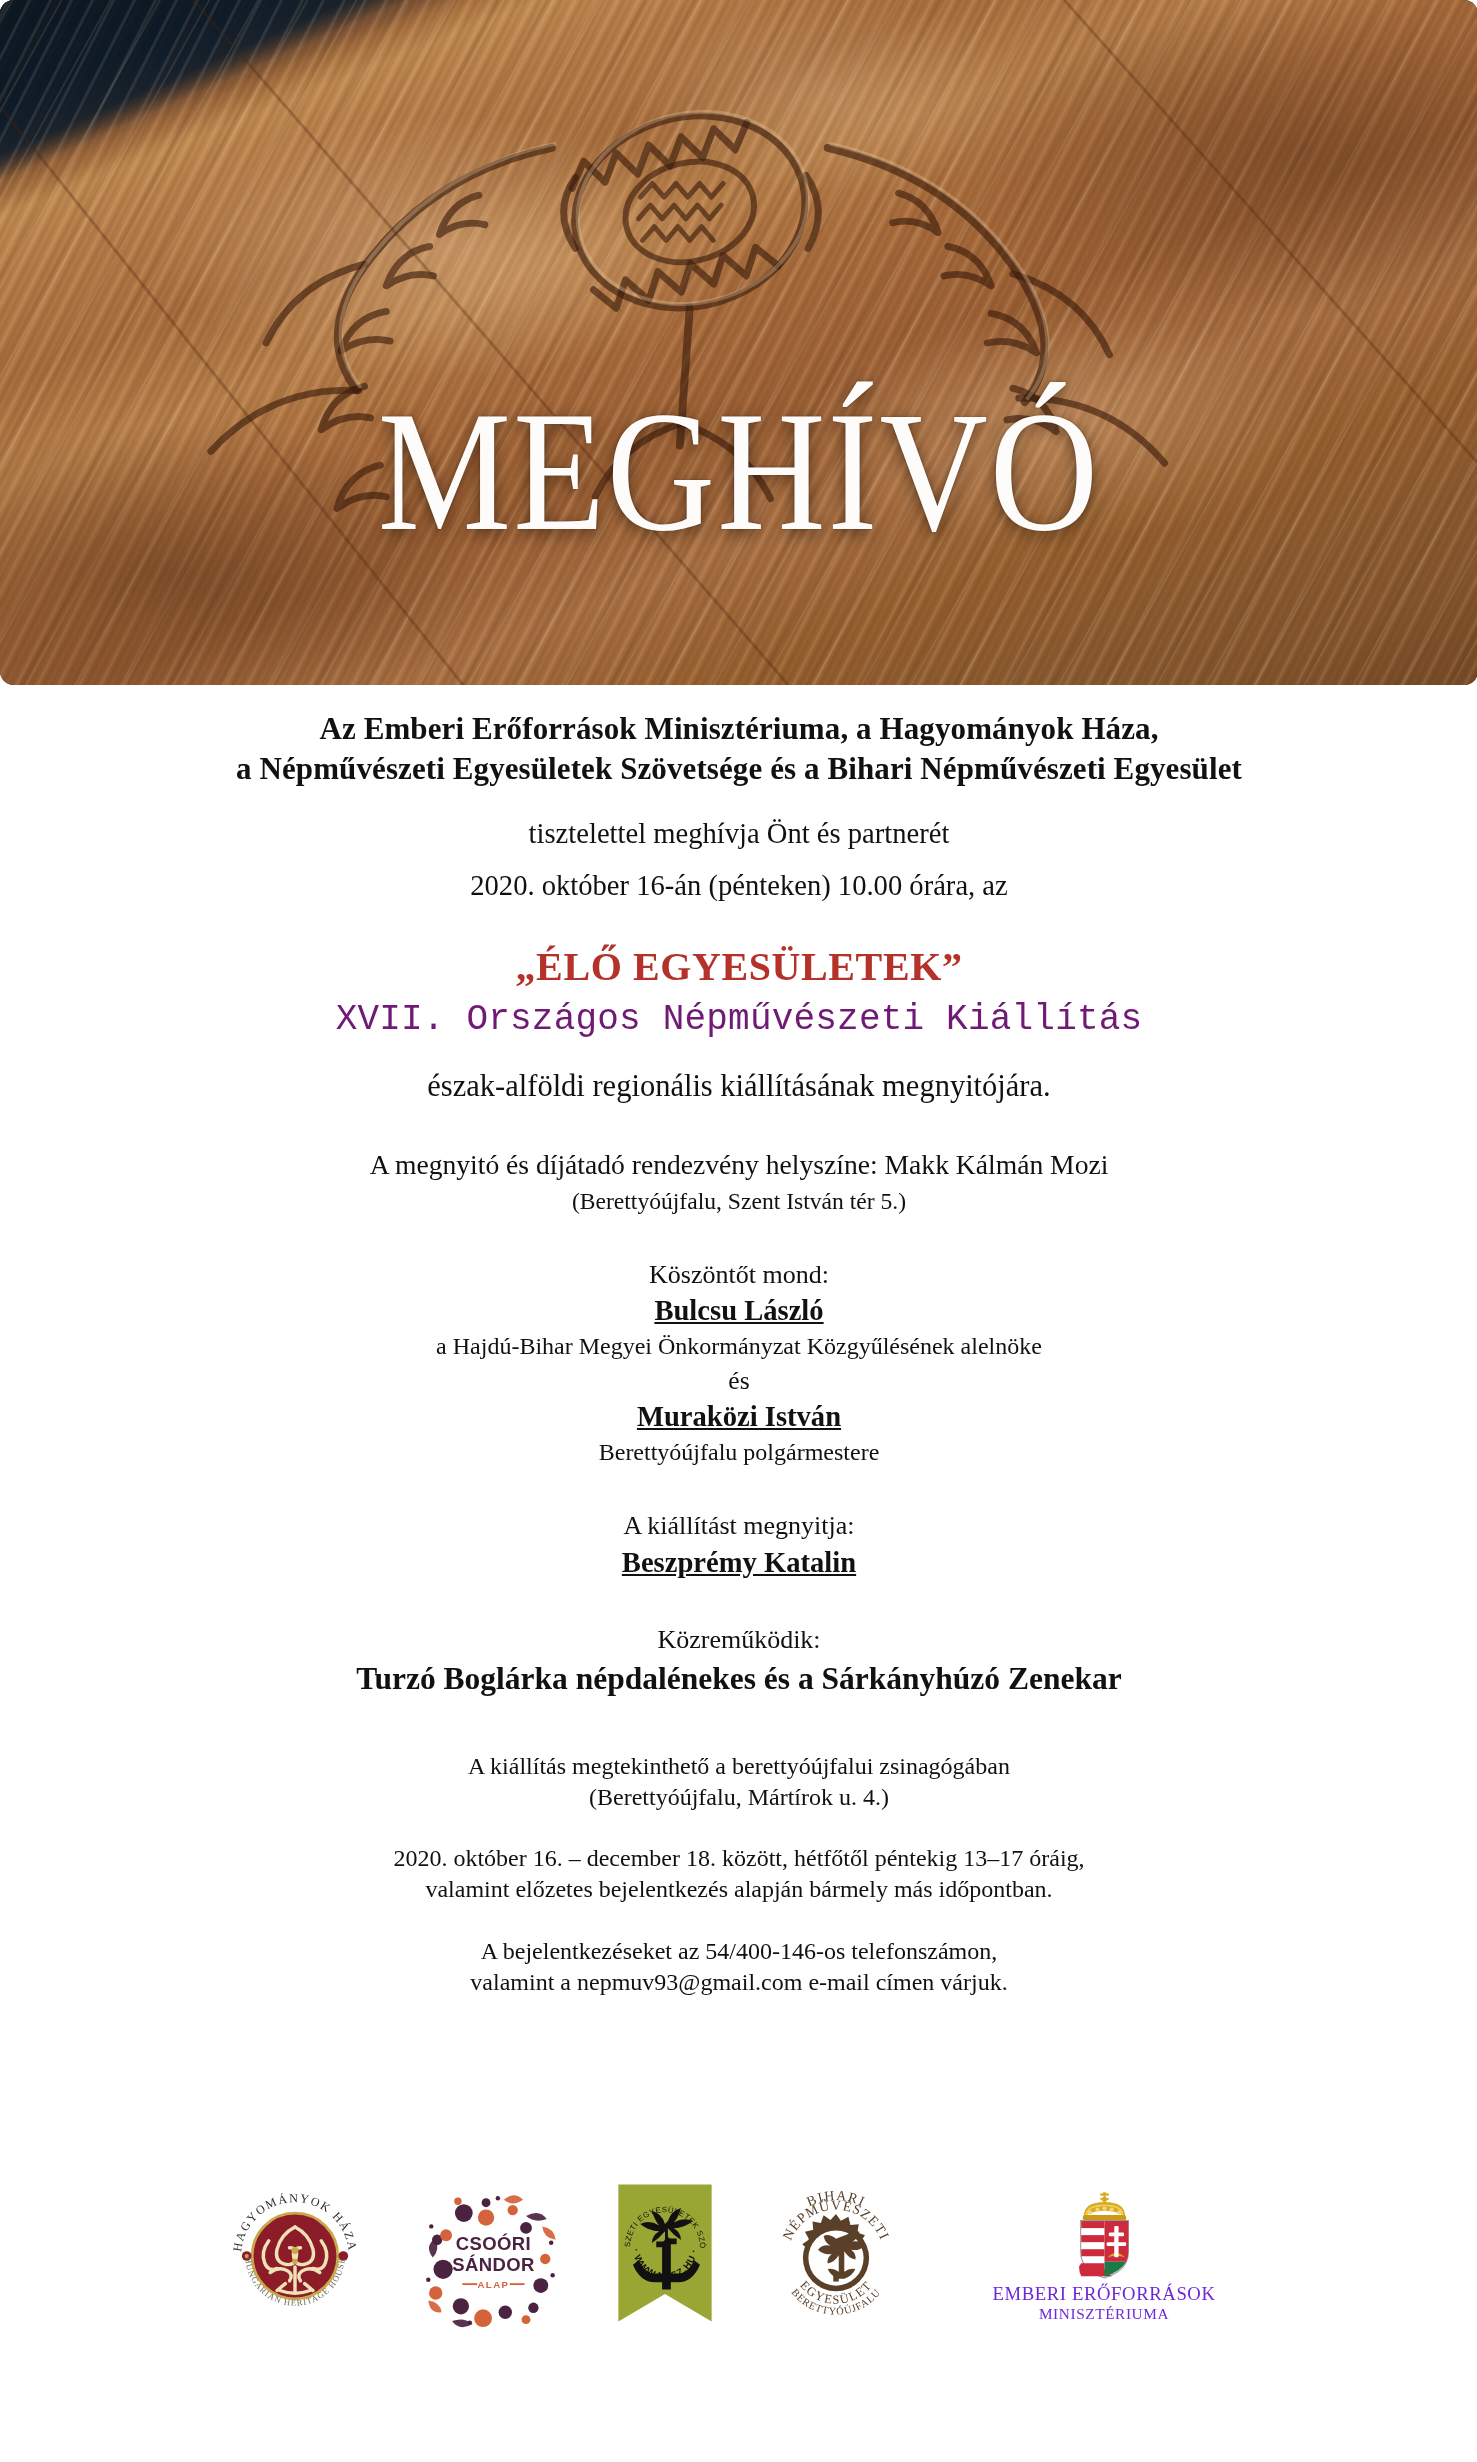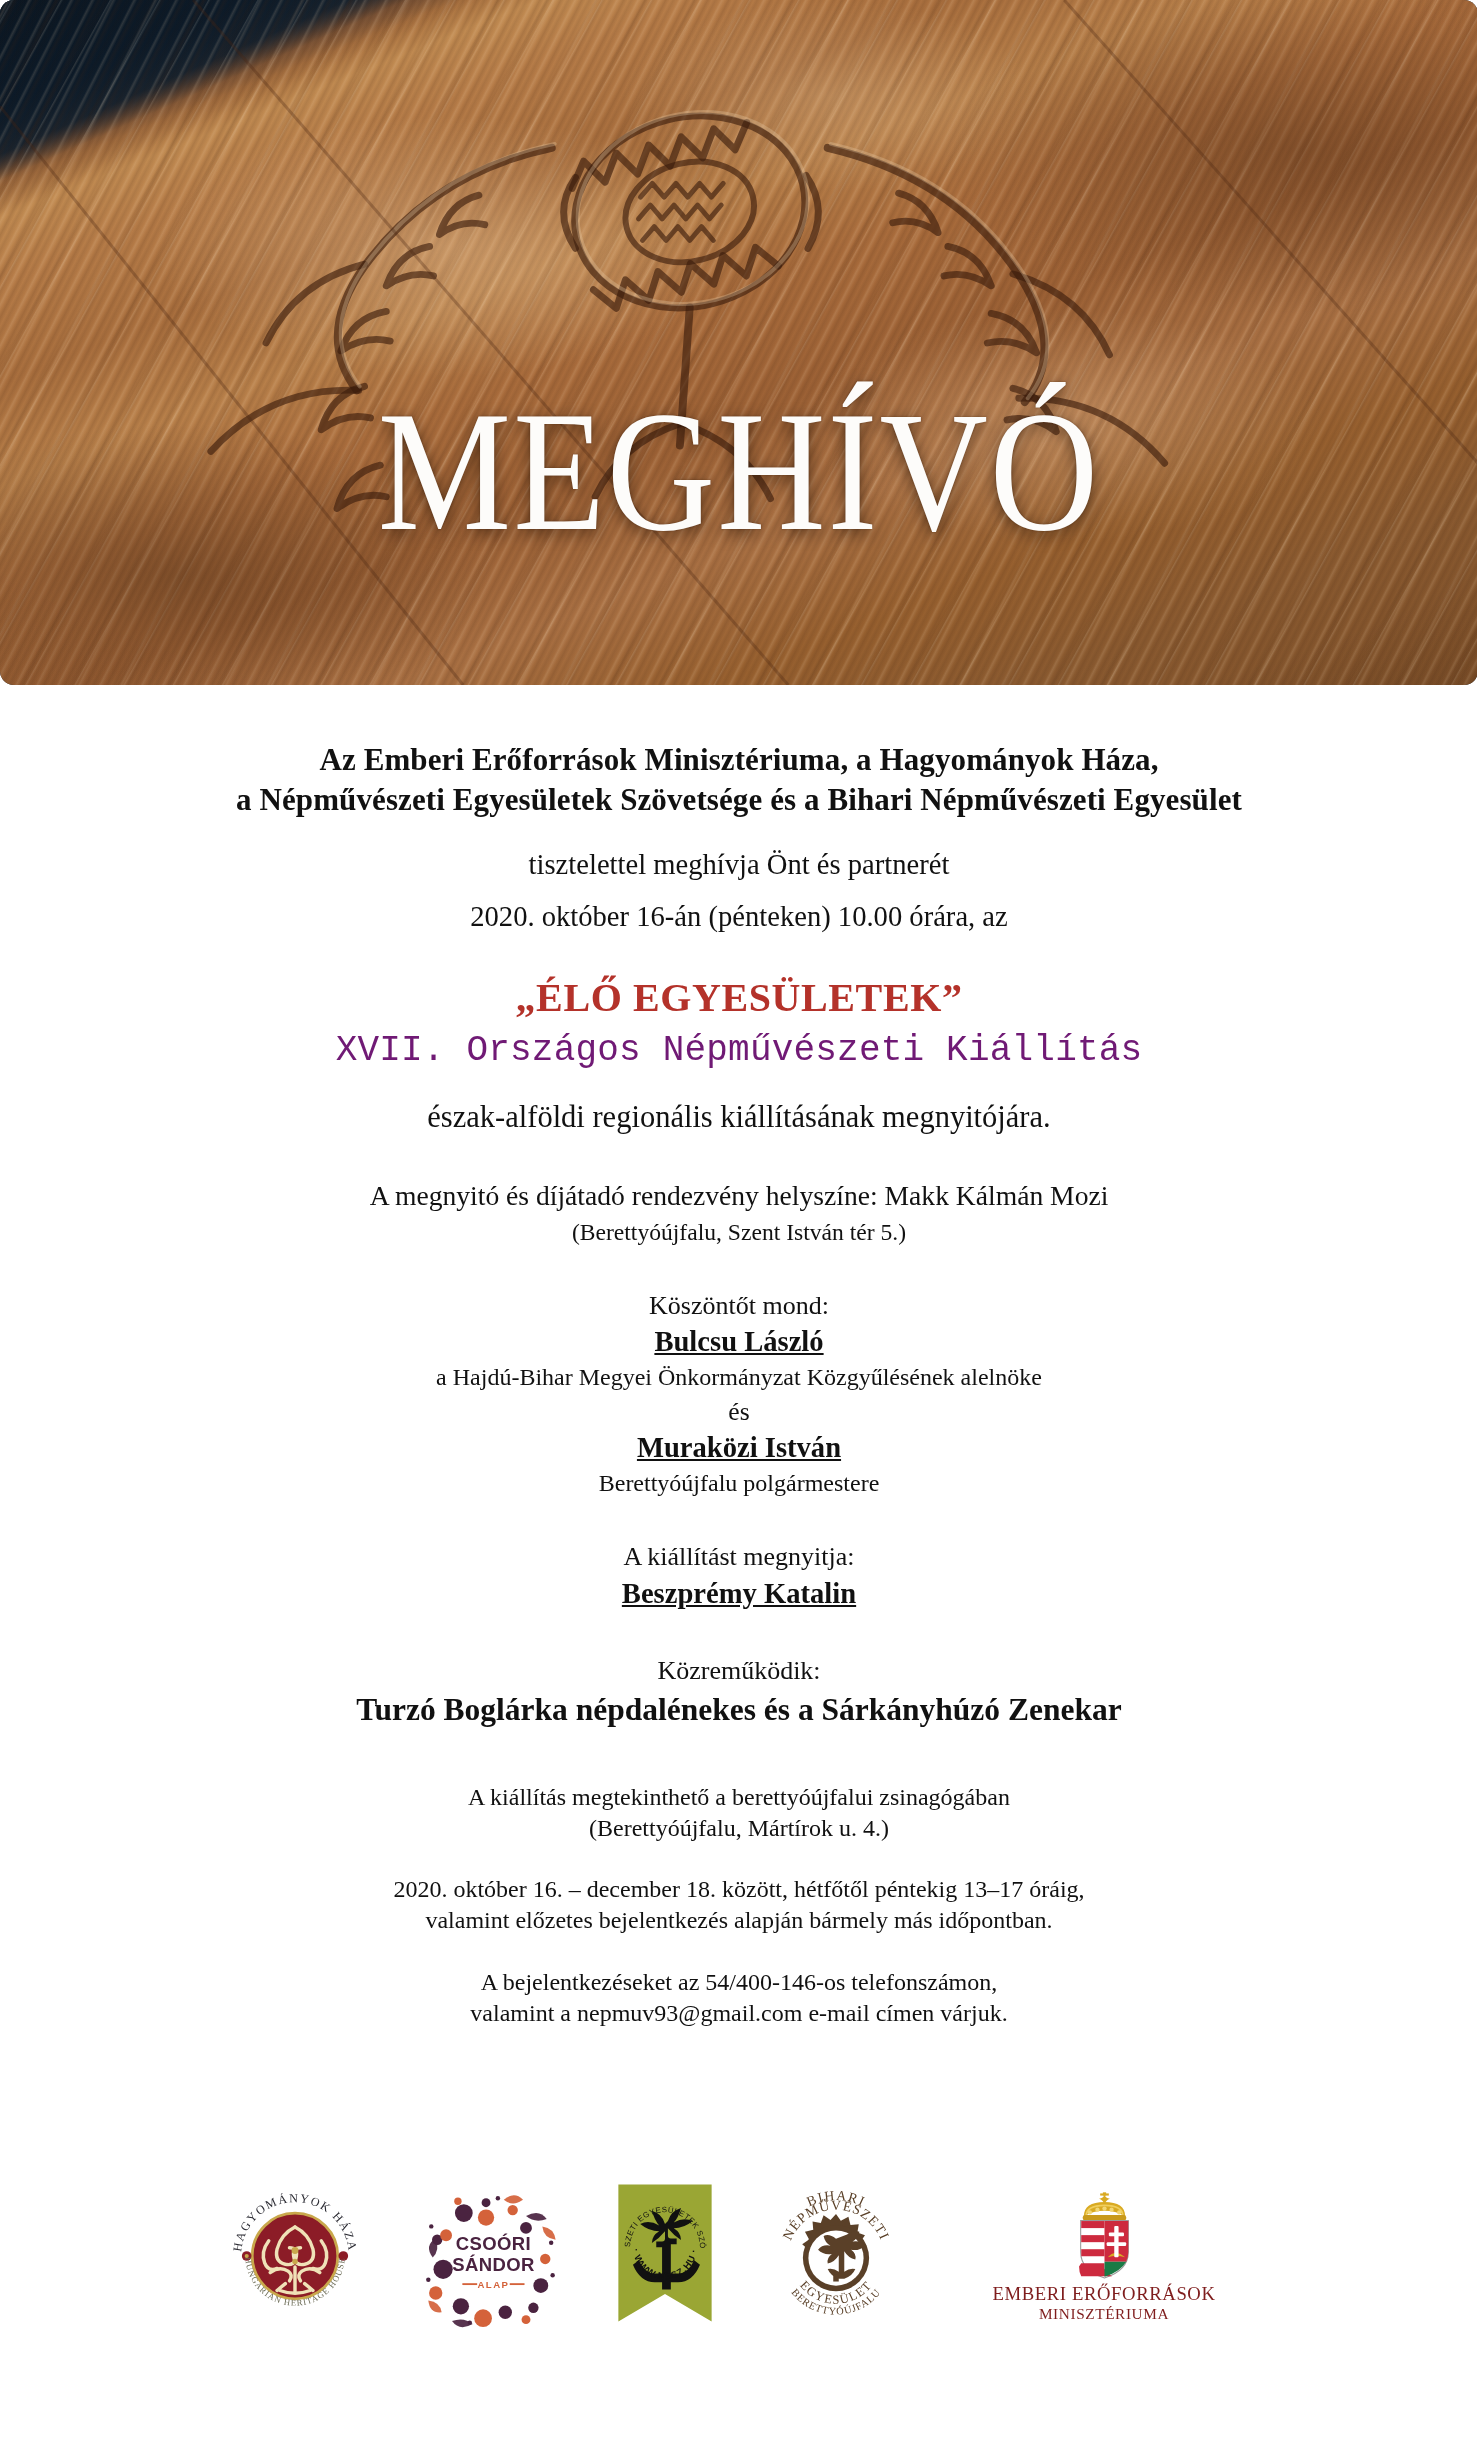--- a/index.html
+++ b/index.html
@@ -95,21 +95,21 @@
     color:#fdfcfa;
     font-weight:400;
     text-shadow:0 3px 13.8px rgba(30,12,2,.55), 0 0 2px rgba(60,30,10,.5);
     transform:scaleY(1.14);
   }
 
   
   .body-area{
     position:relative;
     width:1478px;
-    padding-top:55px;
+    padding-top:24px;
     text-align:center;
   }
   .ln{margin:0;padding:0;}
   .org{
     font-weight:bold;
     font-size:31px;
     line-height:1.30;
     letter-spacing:0.1px;
   }
   .sub1{
@@ -210,21 +210,21 @@
   
   .nesz{width:102px;height:148px;}
   
   .bih{width:138px;height:148px;}
   
   .emmi{display:flex;flex-direction:column;align-items:center;width:296px;}
   .emmi-txt{
     font-family:"Liberation Serif","DejaVu Serif",serif;
     font-size:18.7px;
     letter-spacing:0.6px;
-    color:#7f1d1d;
+    color:#6d28d9;
     line-height:1.18;
     text-align:center;
     margin-top:4.9px;
     text-transform:uppercase;
   }
   .emmi-txt .small{font-size:15.3px;}
 </style>
 </head>
 <body>
 

